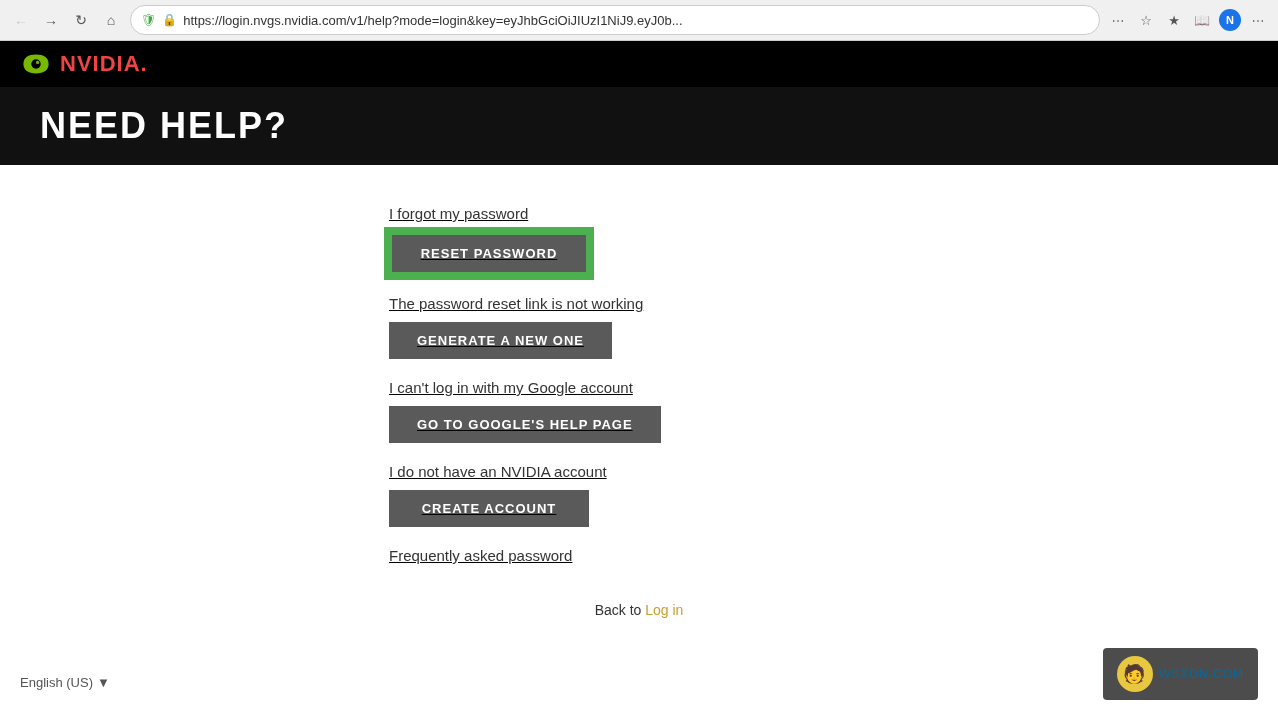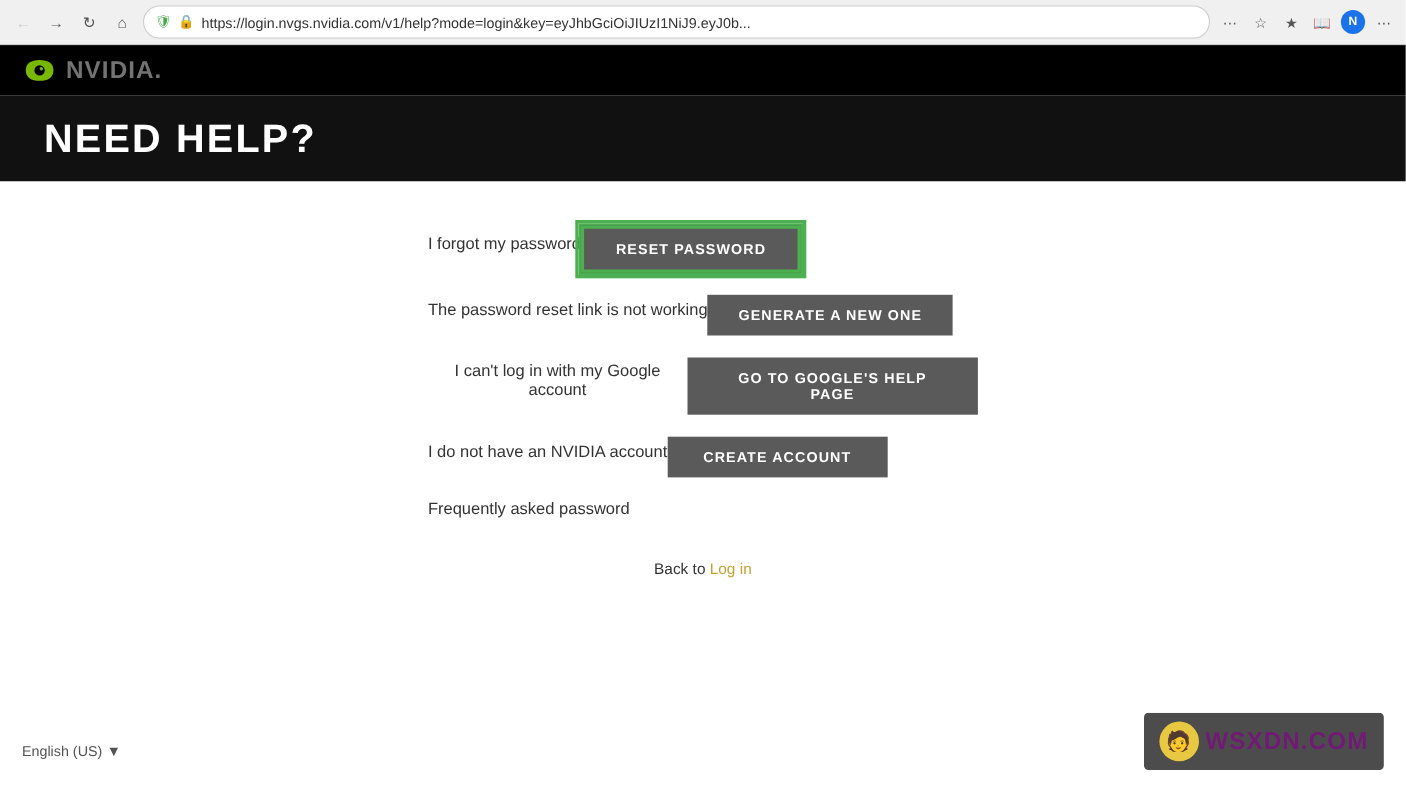--- a/index.html
+++ b/index.html
@@ -73,21 +73,21 @@
     }
     .nvidia-logo {
       display: flex;
       align-items: center;
       gap: 8px;
     }
     .nvidia-eye {
       width: 32px; height: 22px;
     }
     .nvidia-text {
-      color: #737373;
+      color: #ef4444;
       font-size: 22px;
       font-weight: bold;
       letter-spacing: 1px;
     }
 
     
     .page-title-bar {
       background: #111;
       padding: 18px 40px;
     }
@@ -112,23 +112,25 @@
       display: flex;
       flex-direction: column;
       align-items: center;
       width: 100%;
       max-width: 500px;
       gap: 0;
     }
 
     .help-item {
       display: flex;
-      align-items: center;
+      flex-direction: column;
+      align-items: flex-start;
       margin-bottom: 20px;
       width: 100%;
+      text-decoration: underline;
     }
 
     .help-label {
       font-size: 15px;
       color: #333;
       margin-bottom: 10px;
       text-align: center;
     }
 
     .help-btn {
@@ -193,23 +195,23 @@
       gap: 6px;
     }
     .watermark-char {
       width: 36px; height: 36px;
       border-radius: 50%;
       background: #e8c840;
       display: flex; align-items: center; justify-content: center;
       font-size: 18px;
     }
     .watermark-text {
-      color: #701a75;
-      font-size: 22px;
-      font-weight: bold;
+      color: #0369a1;
+      font-size: 12px;
+      font-weight: normal;
       letter-spacing: 1px;
     }
   </style>
 </head>
 <body>
 
 <div class="browser-chrome">
   <div class="browser-toolbar">
     <div class="nav-buttons">
       <button class="nav-btn disabled">←</button>

